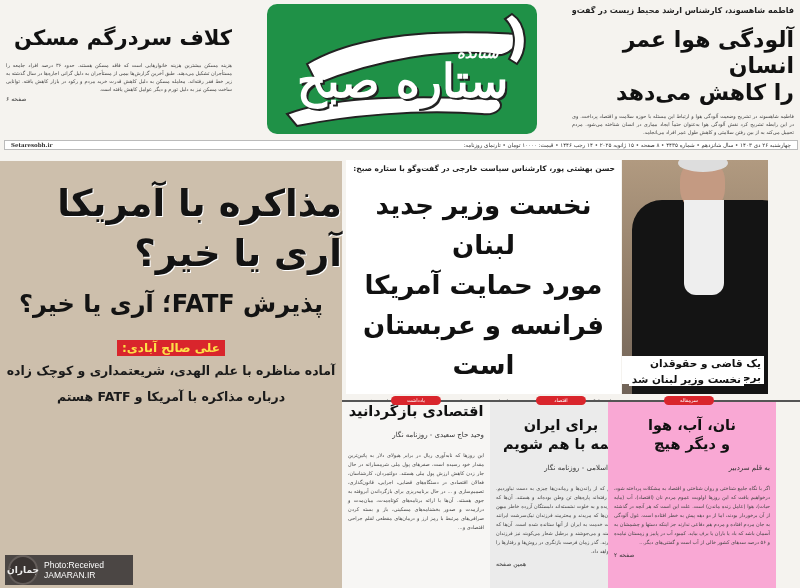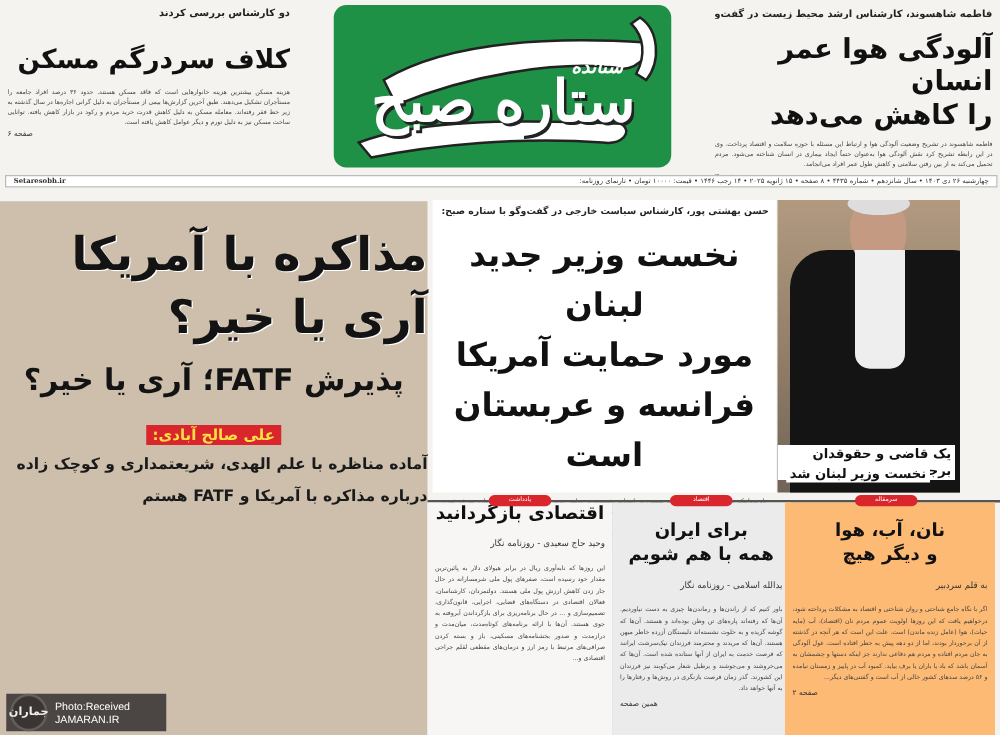--- a/index.html
+++ b/index.html
@@ -24,21 +24,21 @@
 
   .dateline { position: absolute; left: 4px; top: 140px; width: 794px; height: 10px; border: 1px solid #bbb; background: #fff; font-size: 5.5px; line-height: 8px; color: #333; padding: 0 6px; display: flex; justify-content: space-between; }
   .dateline .site { font-family: "DejaVu Serif", serif; font-weight: bold; }
 
   
   .feature { position: absolute; left: 0; top: 161px; width: 342px; height: 427px; background: #cdbfac; }
   .feature .h1 { font-weight: 900; color: #131313; text-align: right; font-size: 37px; line-height: 50px; margin-top: 18px; text-shadow: 1px 1px 0 #fff; }
   .feature .h2 { font-weight: 900; color: #131313; text-align: center; font-size: 24px; line-height: 30px; margin-top: 10px; }
   .feature .badge-row { text-align: center; margin-top: 18px; }
   .feature .badge { display: inline-block; background: #d9252c; color: #fde047; font-size: 12px; font-weight: bold; padding: 1px 5px; }
-  .feature .sub { text-align: right; font-size: 12.5px; font-weight: bold; color: #1a1a1a; line-height: 26px; margin-top: 2px; }
+  .feature .sub { text-align: center; font-size: 12.5px; font-weight: bold; color: #1a1a1a; line-height: 26px; margin-top: 2px; }
 
   .watermark { position: absolute; left: 5px; top: 555px; width: 128px; height: 30px; background: #4b4644; display: flex; align-items: center; }
   .watermark .circle { width: 30px; height: 30px; border-radius: 50%; background: #3a3432; border: 2px solid #645d5a; margin-left: 3px; display: flex; align-items: center; justify-content: center; color: #eee; font-size: 9px; font-weight: bold; }
   .watermark .wm-text { color: #fff; font-size: 8.5px; line-height: 10px; margin-left: 6px; font-family: "Liberation Sans", sans-serif; }
 
   
   .center { position: absolute; left: 346px; top: 160px; width: 275px; height: 234px; background: #fff; }
   .center .kicker { font-size: 7.5px; padding: 4px 6px 0 0; }
   .center .h1 { font-weight: 900; font-size: 26px; line-height: 40px; text-align: center; color: #111; margin-top: 12px; }
   .center .body { font-size: 5px; line-height: 8.5px; color: #444; padding: 0 8px; text-align: justify; margin-top: 12px; }
@@ -55,30 +55,29 @@
   
   .rule { position: absolute; left: 342px; top: 400px; width: 458px; height: 2px; background: #555; }
   .col { position: absolute; top: 402px; height: 186px; padding: 0 6px; }
   .col .tag { position: absolute; top: -6px; width: 50px; height: 9px; background: #d9252c; border-radius: 5px; color: #fff; font-size: 5px; text-align: center; line-height: 9px; }
   .col .h { font-weight: 900; font-size: 14.5px; line-height: 19px; text-align: center; color: #111; margin-top: 14px; }
   .col .by { font-size: 7px; text-align: right; color: #333; margin-top: 10px; }
   .col .body { font-size: 5px; line-height: 9px; color: #444; text-align: justify; margin-top: 12px; }
   .col .page-ref { margin-top: 4px; }
   .col1 { left: 342px; width: 148px; background: #f7f6f4; }
   .col2 { left: 490px; width: 142px; background: #ebebeb; }
-  .col3 { left: 628px; width: 168px; background: #fdba74; }
+  .col3 { left: 608px; width: 168px; background: #f9a8d4; }
   .vsep { position: absolute; top: 402px; width: 1px; height: 186px; background: #ccc; }
 </style>
 </head>
 <body>
 
 <div class="page">
 
   <div class="top-left" dir="rtl">
-    <div class="kicker">دو کارشناس بررسی کردند</div>
     <div class="top-head">کلاف سردرگم مسکن</div>
     <div class="lead">هزینه مسکن بیشترین هزینه خانوارهایی است که فاقد مسکن هستند. حدود ۳۶ درصد افراد جامعه را مستأجران تشکیل می‌دهند. طبق آخرین گزارش‌ها بیمی از مستأجران به دلیل گرانی اجاره‌ها در سال گذشته به زیر خط فقر رفته‌اند. معامله مسکن به دلیل کاهش قدرت خرید مردم و رکود در بازار کاهش یافته. توانایی ساخت مسکن نیز به دلیل تورم و دیگر عوامل کاهش یافته است.</div>
     <div class="page-ref">صفحه ۶</div>
   </div>
 
   <div class="logo">
     <svg width="270" height="130" viewBox="0 0 270 130">
       <path d="M40 60 C 90 30, 170 25, 250 30 C 255 40, 240 55, 225 50 C 180 45, 110 55, 50 80 Z" fill="#fff" stroke="#222" stroke-width="2"></path>
       <path d="M20 110 C 60 95, 120 90, 230 95 C 240 102, 230 112, 215 110 C 150 105, 80 112, 30 122 Z" fill="#fff" stroke="#222" stroke-width="2"></path>
       <path d="M245 10 C 260 20, 262 45, 250 60 L 242 55 C 250 40, 248 25, 238 15 Z" fill="#fff" stroke="#222" stroke-width="2"></path>

